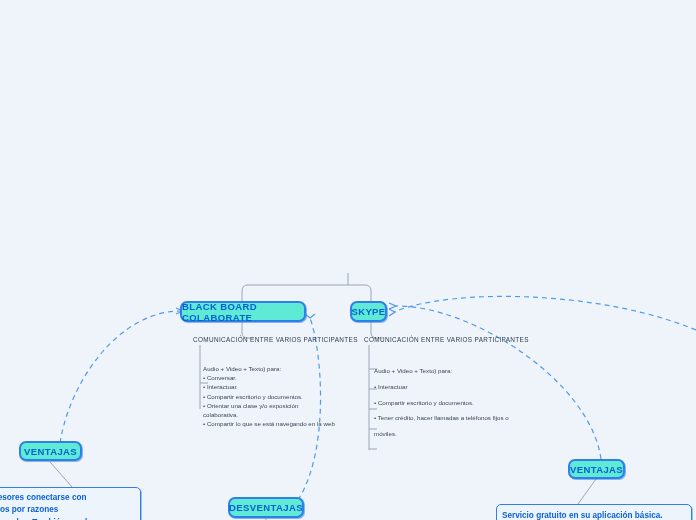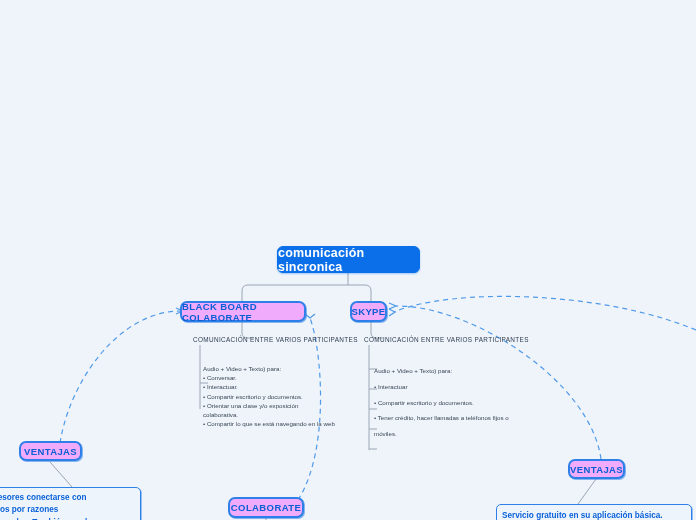--- a/index.html
+++ b/index.html
@@ -23,21 +23,21 @@
     color:#ffffff;
     font-weight:bold;
     font-size:12.5px;
     letter-spacing:.2px;
     display:flex;align-items:center;justify-content:center;
     box-shadow:0 1px 2px rgba(10,111,232,.35);
   }
 
   
   .pill{
-    background:#f0abfc;
+    background:#5eead4;
     border:2px solid #2f7fe8;
     border-radius:7px;
     color:#0a5fd4;
     font-weight:bold;
     font-size:9.5px;
     letter-spacing:.4px;
     display:flex;align-items:center;justify-content:center;
     box-shadow:1px 1px 0 rgba(47,127,232,.55);
   }
 
@@ -118,23 +118,20 @@
     </g>
 
     <g fill="none" stroke="#4f9ae8" stroke-width="1.3">
       <path d="M176,308 L183,311 L176,314"></path>
       <path d="M315,314 L310,318 L305,314"></path>
       <path d="M389,303 L396,306 L389,309"></path>
       <path d="M389,309 L395,312 L389,316"></path>
     </g>
   </svg>
 
-  <div class="node root" style="left:277px;top:246px;width:143px;height:27px;">
-    <span>comunicación sincronica</span>
-  </div>
 
   <div class="node pill" style="left:180px;top:301px;width:126px;height:21px;">
     <span>BLACK BOARD COLABORATE</span>
   </div>
 
   <div class="caption" style="left:193px;top:336px;">COMUNICACIÓN ENTRE VARIOS PARTICIPANTES</div>
 
   <div class="bodytext" style="left:203px;top:364px;width:150px;">Audio + Video + Texto) para:
 • Conversar.
 • Interactuar.
@@ -157,21 +154,21 @@
 
   <div class="node pill" style="left:19px;top:441px;width:63px;height:20px;">
     <span>VENTAJAS</span>
   </div>
 
   <div class="leafbox" style="left:-36px;top:487px;width:177px;height:40px;">os profesores conectarse con
 s aislados por razones
 y/o temporales. También puede</div>
 
   <div class="node pill" style="left:228px;top:497px;width:76px;height:21px;">
-    <span>COLABORATE</span>
+    <span>DESVENTAJAS</span>
   </div>
 
   <div class="node pill" style="left:568px;top:459px;width:57px;height:20px;">
     <span>VENTAJAS</span>
   </div>
 
   <div class="leafbox" style="left:496px;top:504px;width:196px;height:24px;display:flex;align-items:center;">Servicio gratuito en su aplicación básica.</div>
 
 </div>
 

